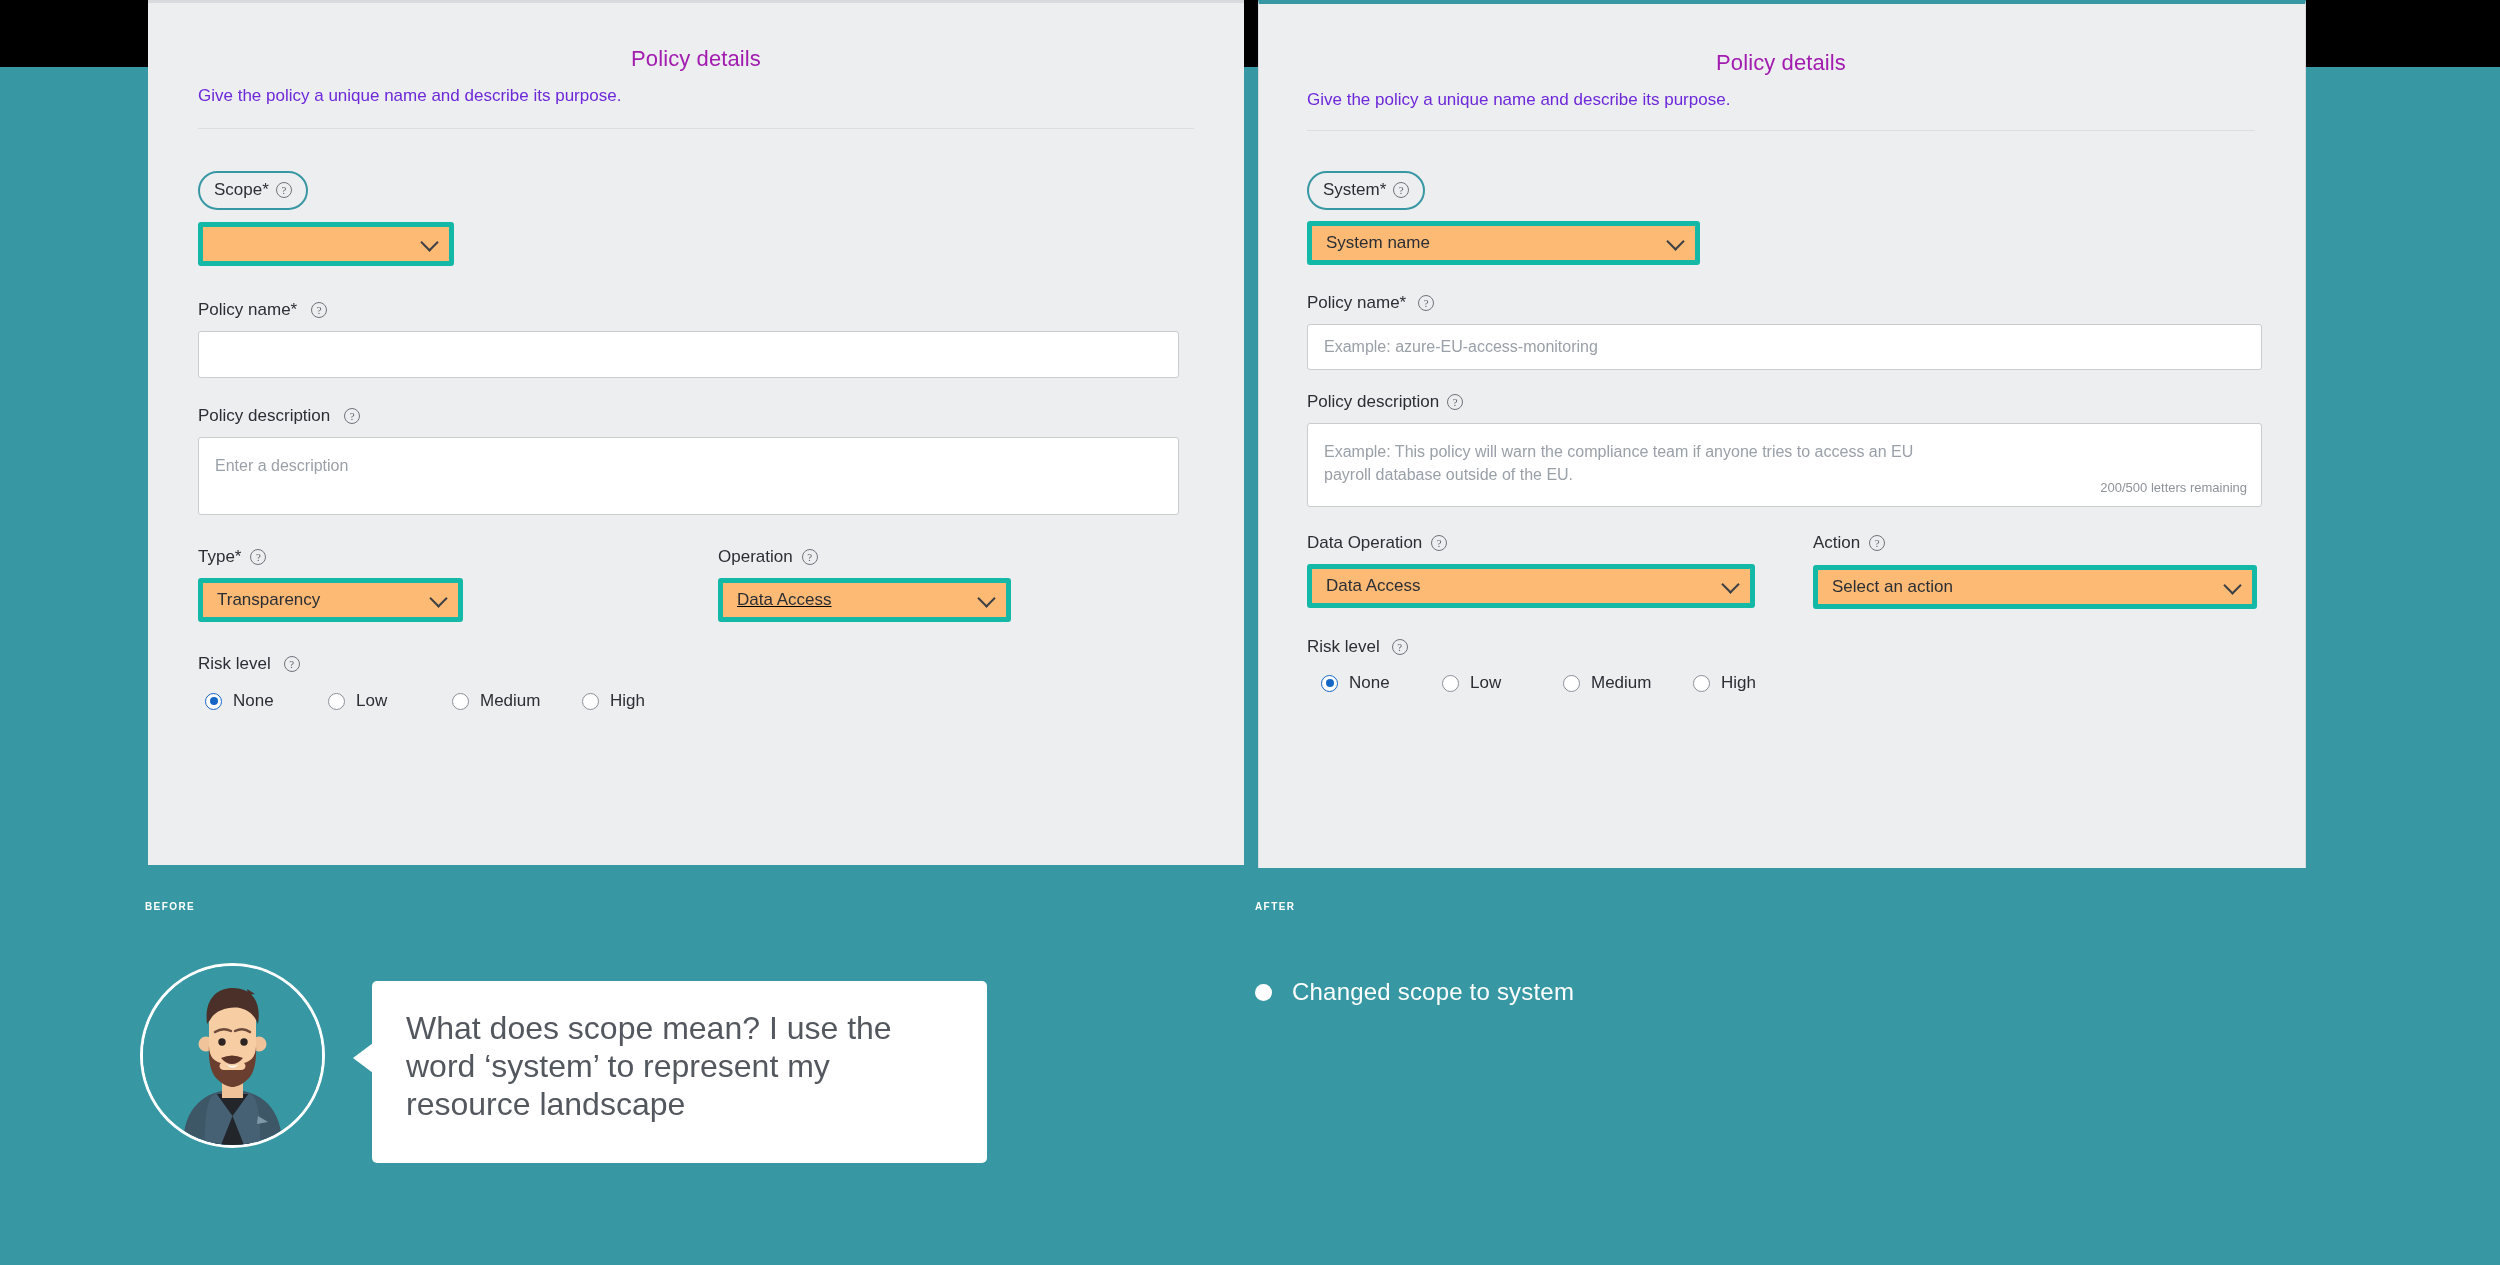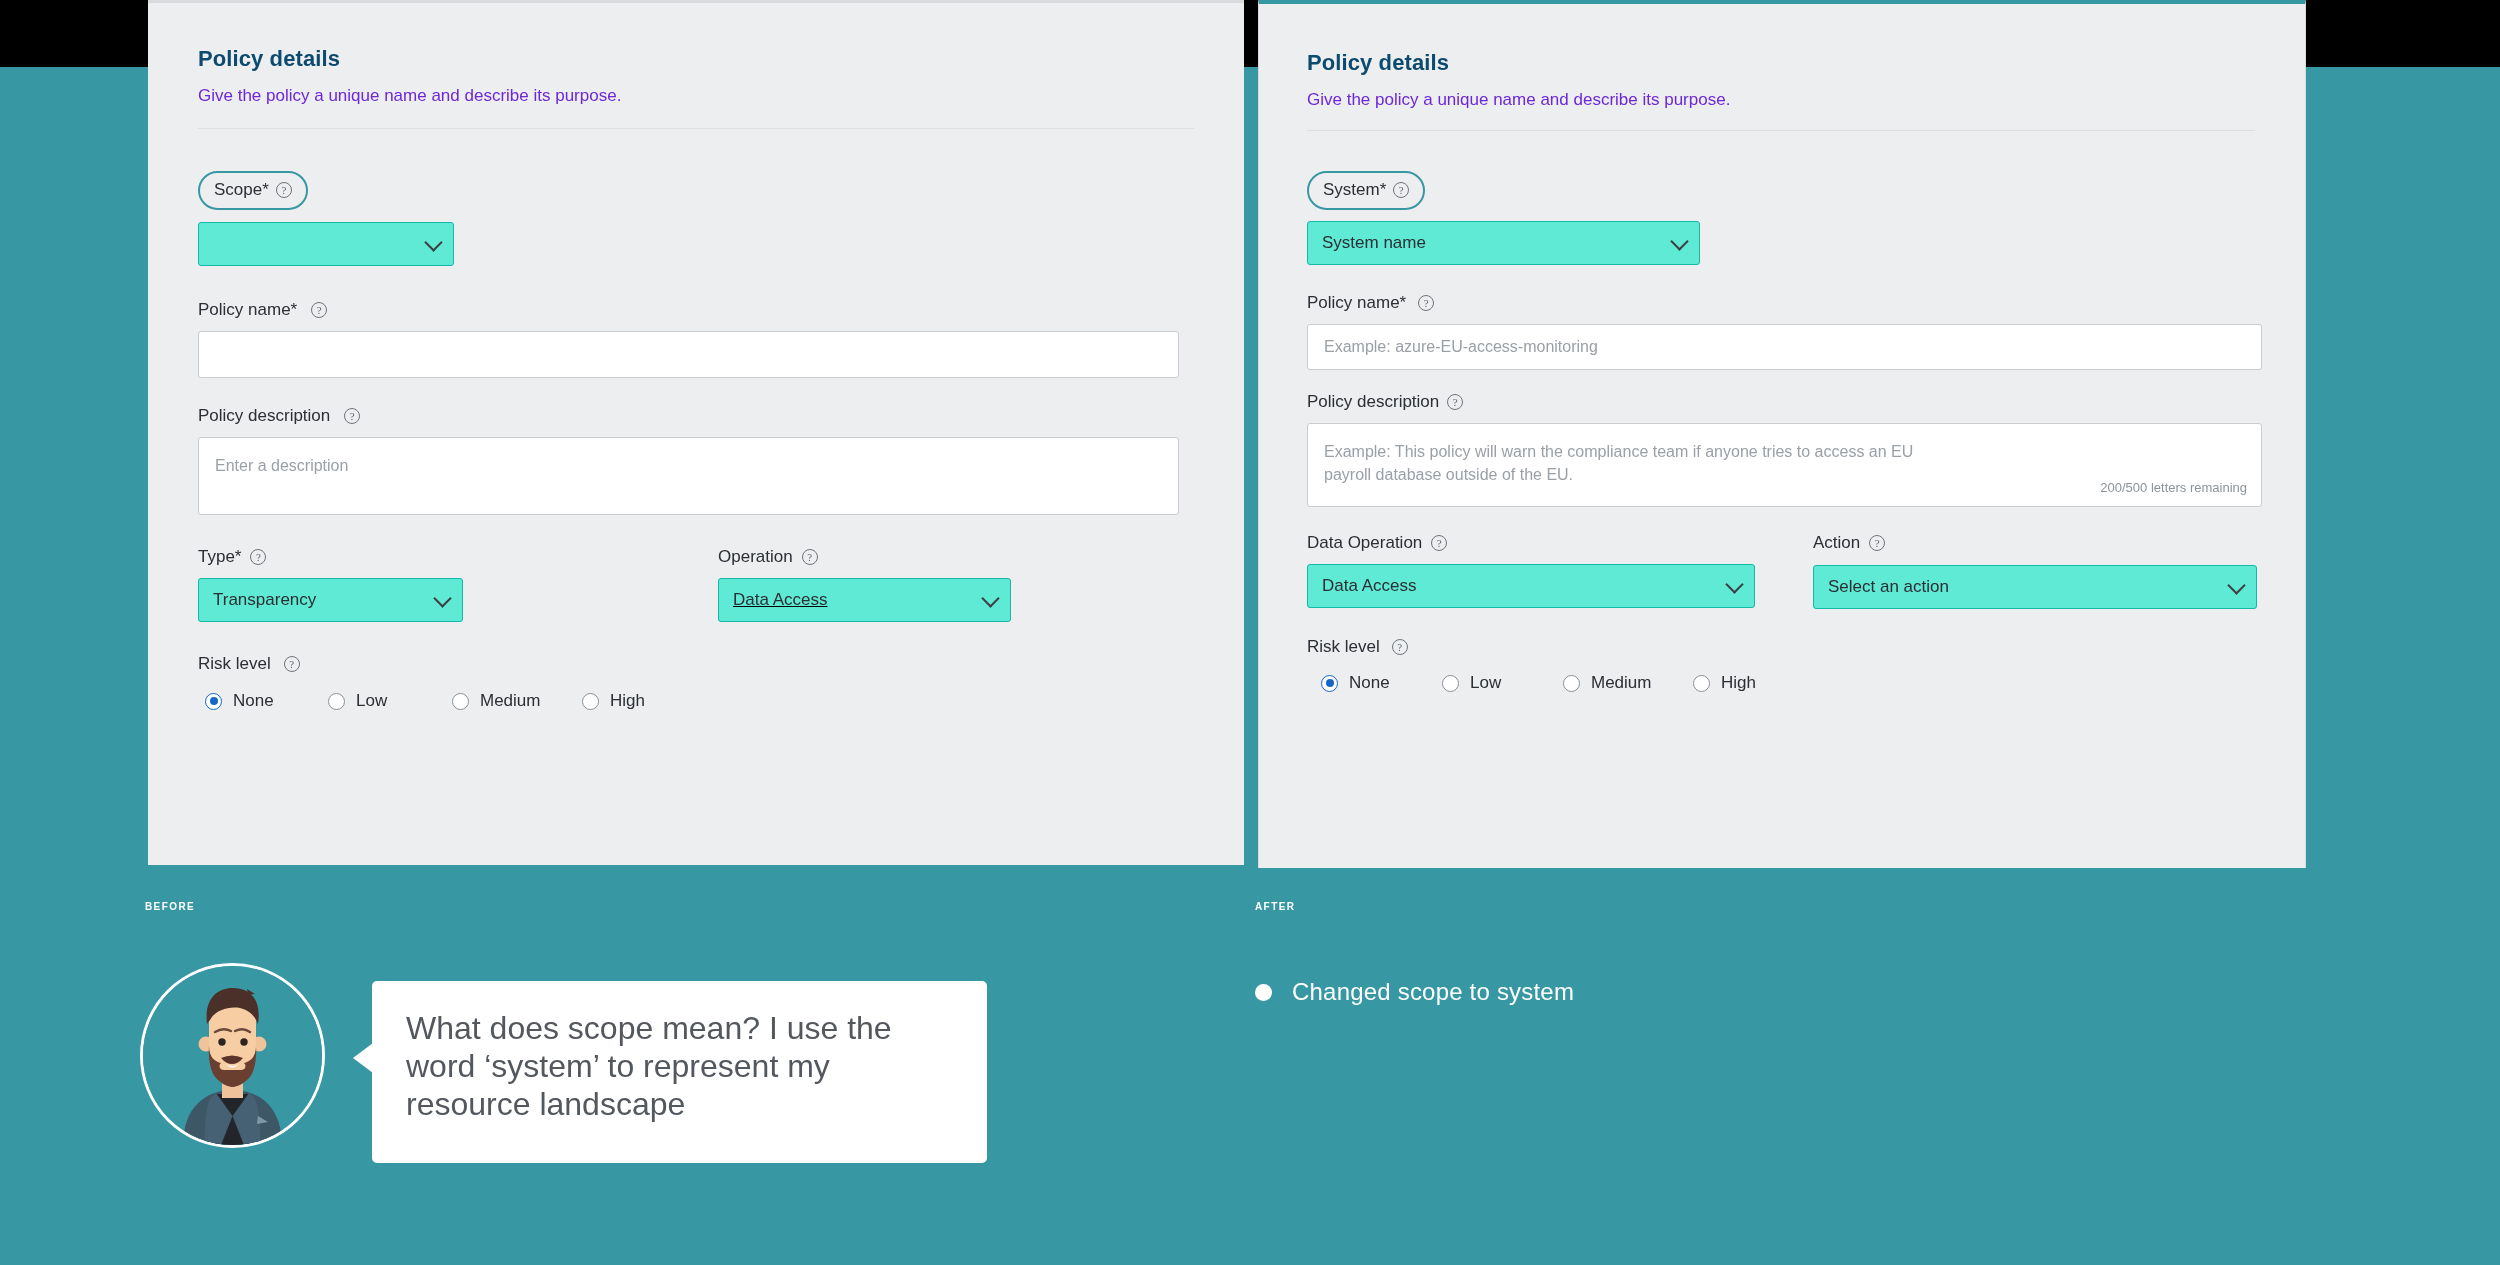--- a/index.html
+++ b/index.html
@@ -28,21 +28,21 @@
                  border-top: 4px solid #3798a4; border-left: 1px solid #d8dade;
                  border-right: 1px solid #d8dade; }
   .panel-left::before {
     content: ""; position: absolute; left: 0; top: 0; width: 1096px; height: 3px;
     background: #d8dade;
   }
 
   .panel-header { padding: 46px 50px 0 50px; }
   .panel-right .panel-header { padding-left: 48px; }
   .panel-title {
-    font-size: 22px; font-weight: bold; color: #0c4a6e; letter-spacing: .1px;
+    font-size: 22px; font-weight: normal; color: #a21caf; letter-spacing: .1px; text-align: center;
   }
   .panel-sub {
     font-size: 17px; color: #6d28d9; margin-top: 14px;
   }
   .hdr-rule { height: 1px; background: #dcdee1; margin-top: 22px; }
   .panel-right .hdr-rule { margin-top: 20px; }
 
   .panel-body { padding: 42px 50px 0 50px; }
   .panel-right .panel-body { padding: 40px 48px 0 48px; }
 
@@ -57,21 +57,21 @@
     padding: 7px 14px 8px 14px; gap: 7px;
   }
   .qmark {
     width: 16px; height: 16px; border-radius: 50%;
     border: 1.3px solid #6f747c; color: #5c6168;
     font-size: 11px; line-height: 14px; text-align: center;
     display: inline-block; font-family: "Liberation Serif", serif;
   }
 
   .control {
-    background: #5eead4; border: 1px solid #14b8a6; border-radius: 3px;
+    background: #fdba74; border: 5px solid #14b8a6; border-radius: 3px;
     height: 44px; display: flex; align-items: center;
     padding: 0 14px; font-size: 17px; color: #2b2e34;
     position: relative;
   }
   .control.empty { color: transparent; }
   .control .chev {
     position: absolute; right: 13px; top: 50%;
     width: 13px; height: 13px; margin-top: -8px;
     border-right: 2.1px solid #3c4046; border-bottom: 2.1px solid #3c4046;
     transform: rotate(45deg);

